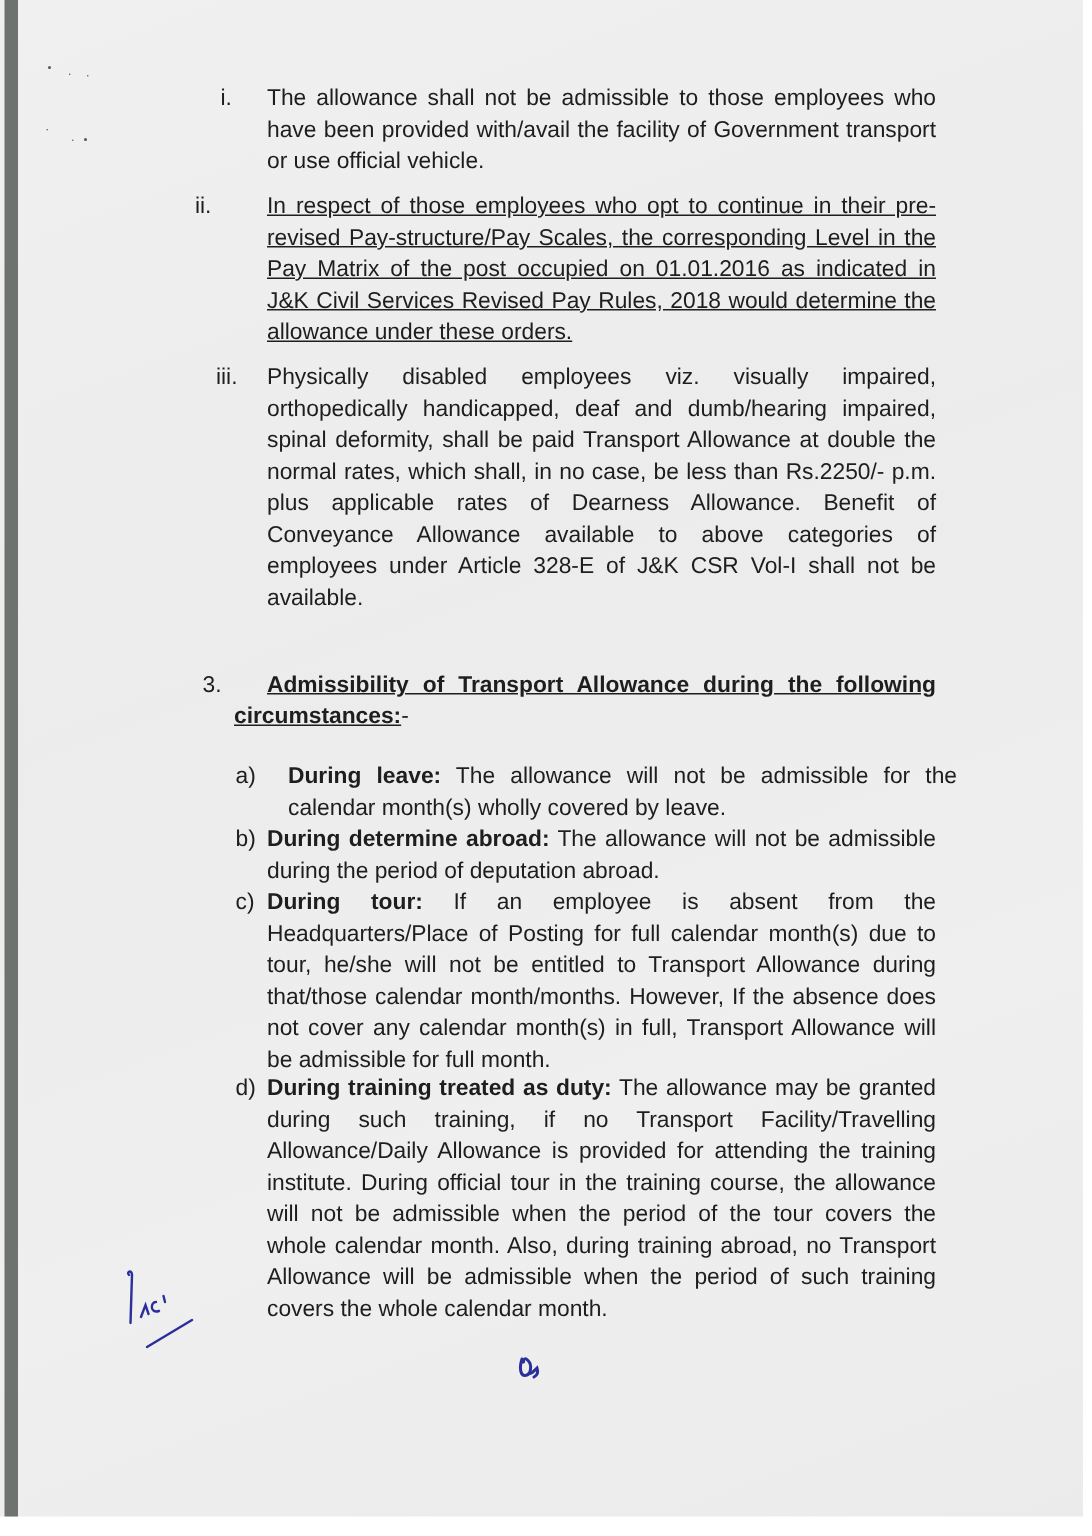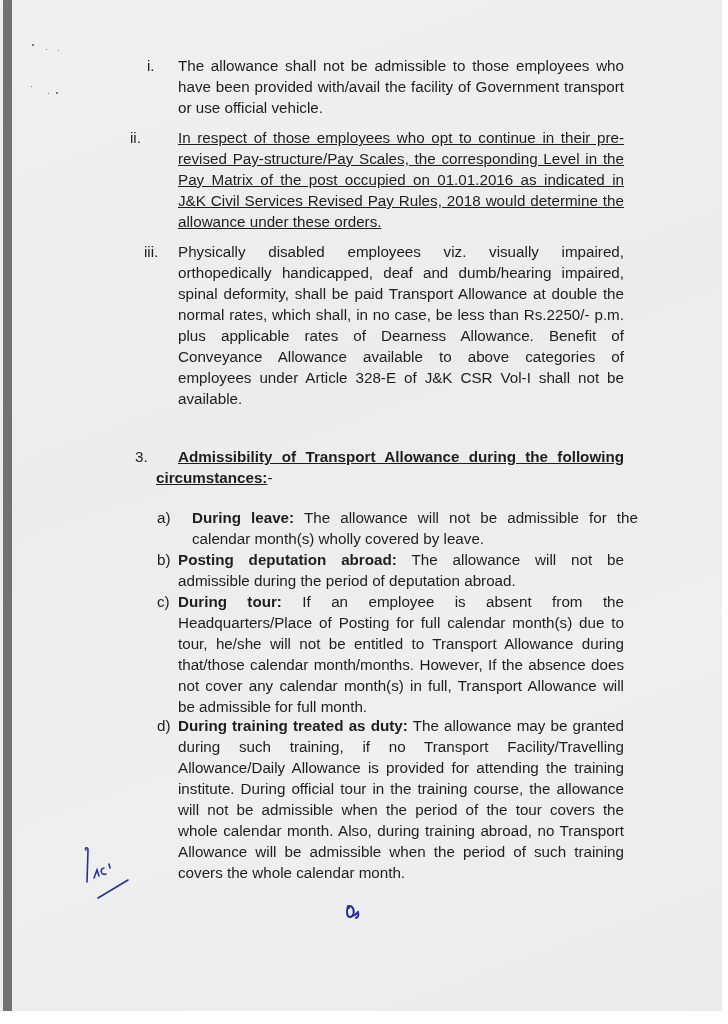--- a/index.html
+++ b/index.html
@@ -63,21 +63,21 @@
     <div class="txt" style="left:156px;top:446px;width:468px;text-indent:22px;"><span class="heading">Admissibility of Transport Allowance during the following circumstances:</span><span>-</span></div>
   </div>
 
   <div class="item">
     <span class="num" style="left:157px;top:507px;">a)</span>
     <div class="txt" style="left:192px;top:507px;width:446px;"><b>During leave:</b><span> The allowance will not be admissible for the calendar month(s) wholly covered by leave.</span></div>
   </div>
 
   <div class="item">
     <span class="num" style="left:157px;top:549px;">b)</span>
-    <div class="txt" style="left:178px;top:549px;width:446px;"><b>Posting deputation abroad:</b><span> The allowance will not be admissible during the period of deputation abroad.</span></div>
+    <div class="txt" style="left:178px;top:549px;width:446px;"><b>During determine abroad:</b><span> The allowance will not be admissible during the period of deputation abroad.</span></div>
   </div>
 
   <div class="item">
     <span class="num" style="left:157px;top:591px;">c)</span>
     <div class="txt" style="left:178px;top:591px;width:446px;"><b>During tour:</b><span> If an employee is absent from the Headquarters/Place of Posting for full calendar month(s) due to tour, he/she will not be entitled to Transport Allowance during that/those calendar month/months. However, If the absence does not cover any calendar month(s) in full, Transport Allowance will be admissible for full month.</span></div>
   </div>
 
   <div class="item">
     <span class="num" style="left:157px;top:715px;">d)</span>
     <div class="txt" style="left:178px;top:715px;width:446px;"><b>During training treated as duty:</b><span> The allowance may be granted during such training, if no Transport Facility/Travelling Allowance/Daily Allowance is provided for attending the training institute. During official tour in the training course, the allowance will not be admissible when the period of the tour covers the whole calendar month. Also, during training abroad, no Transport Allowance will be admissible when the period of such training covers the whole calendar month.</span></div>

